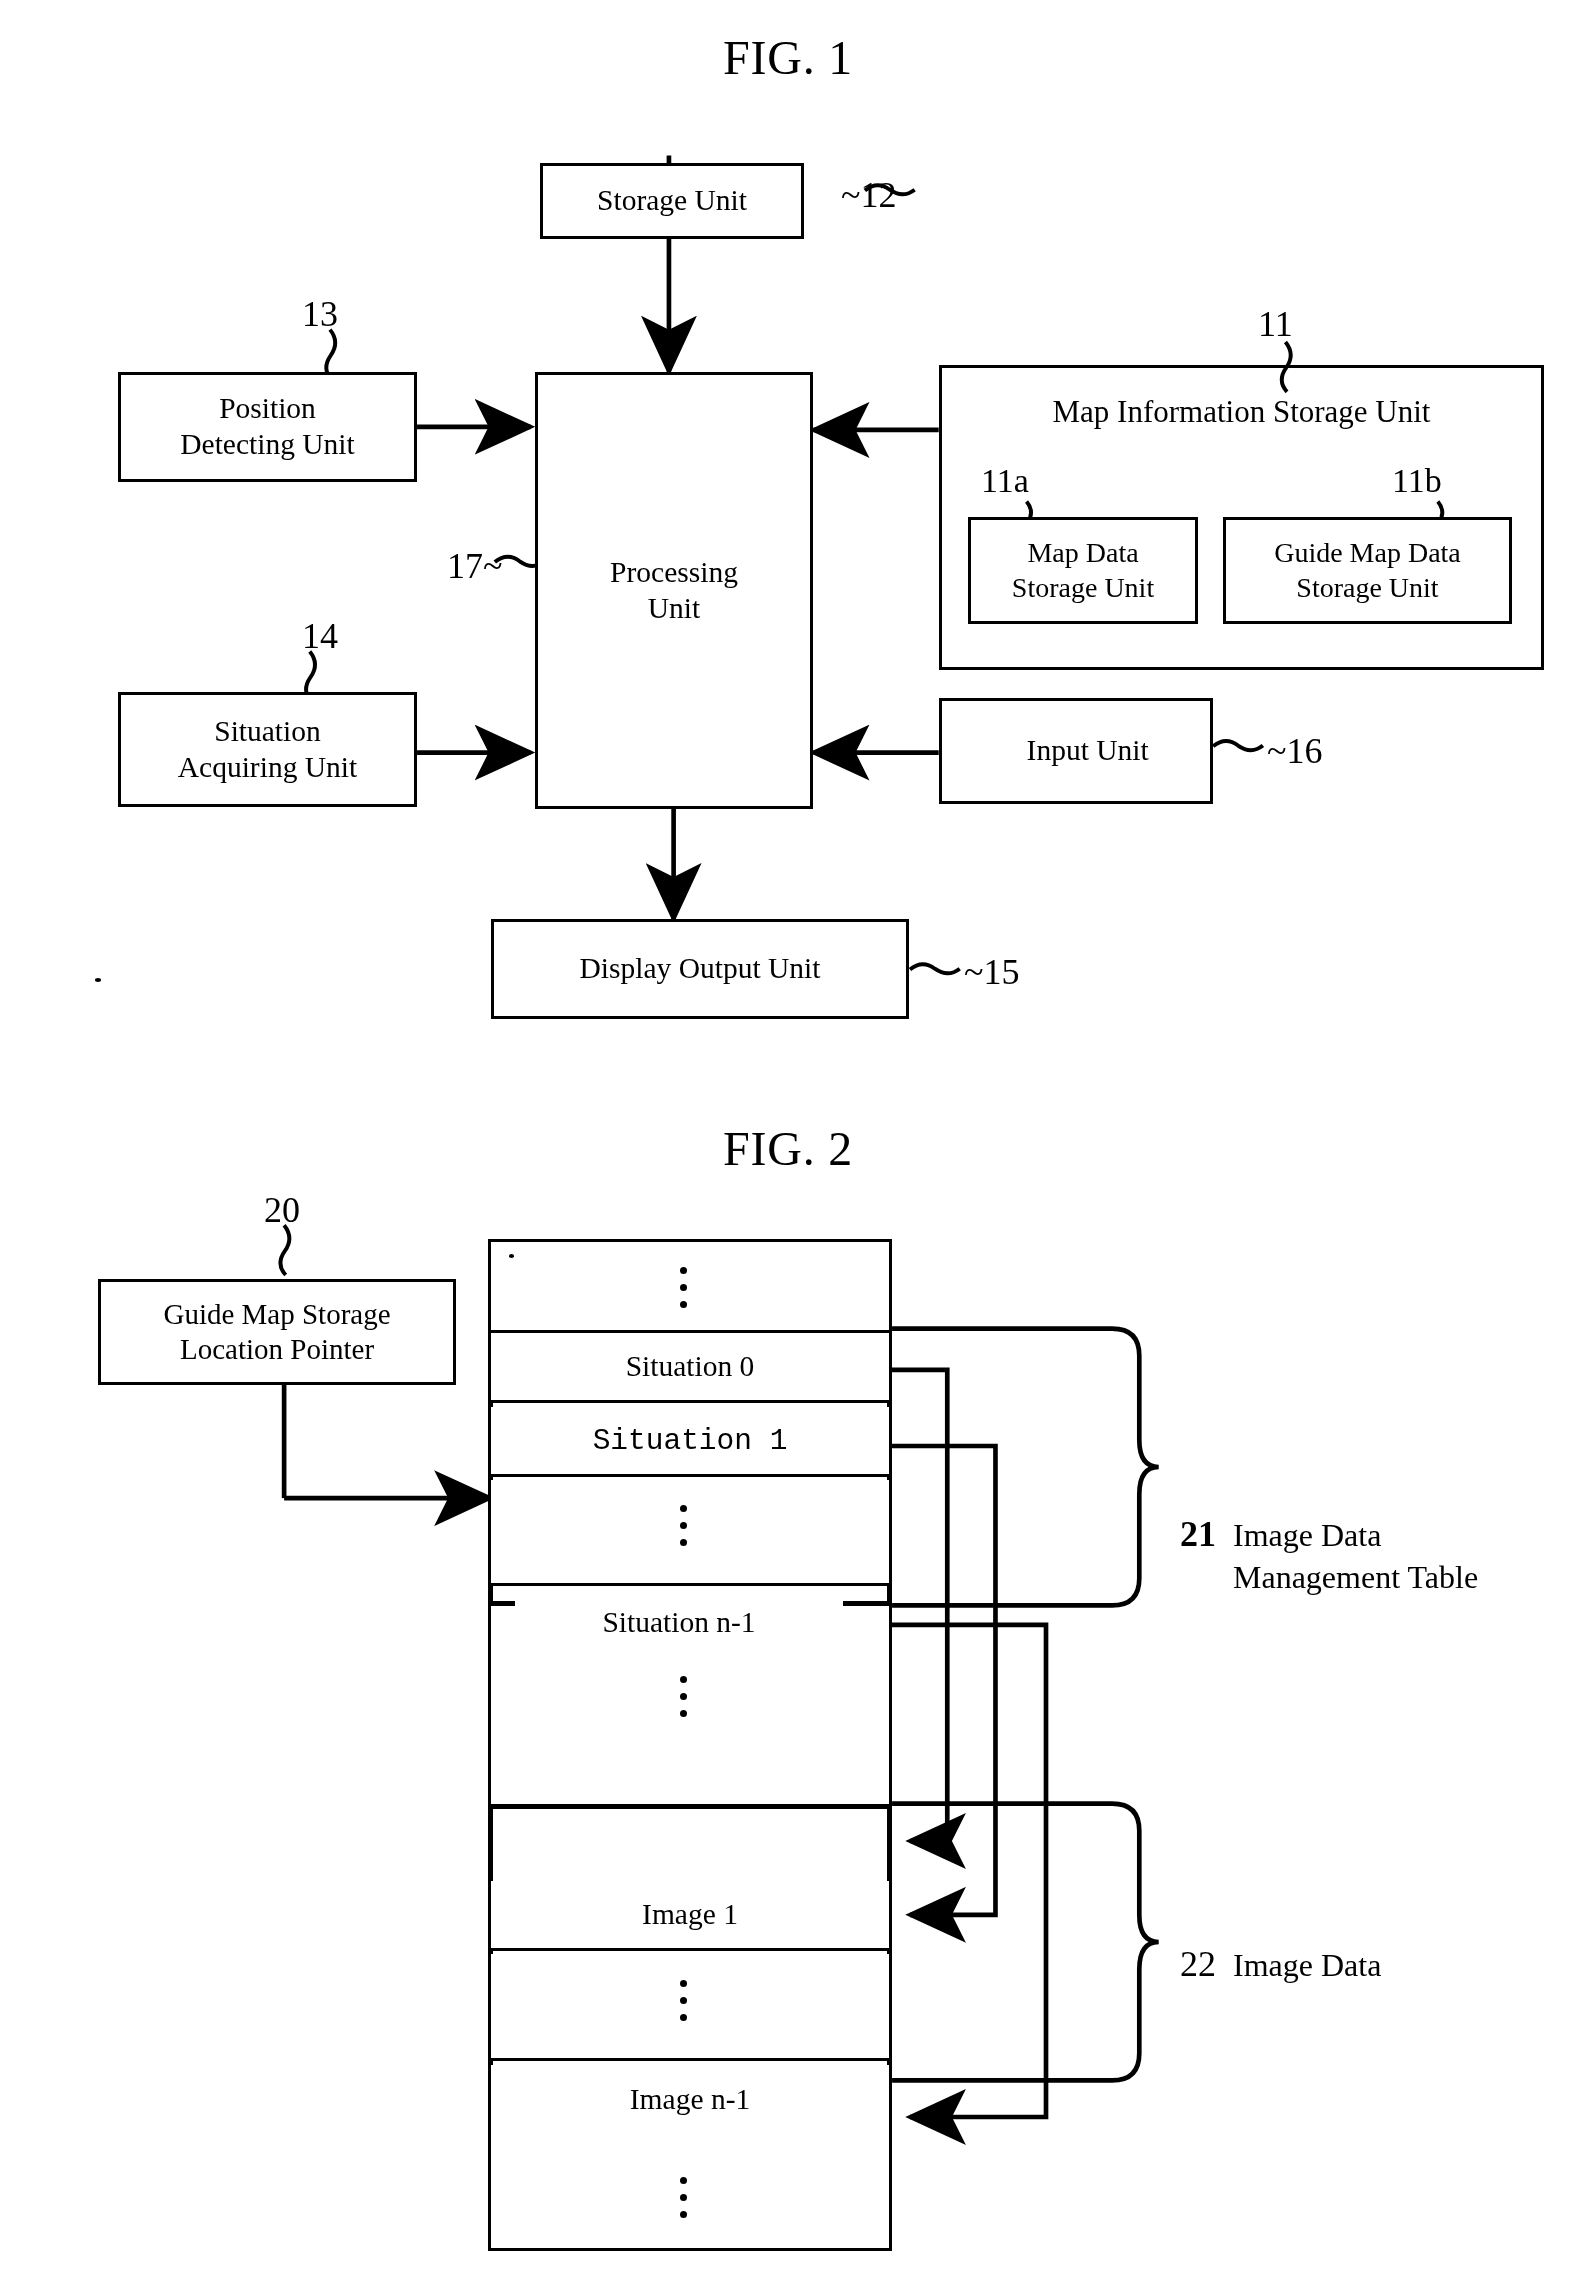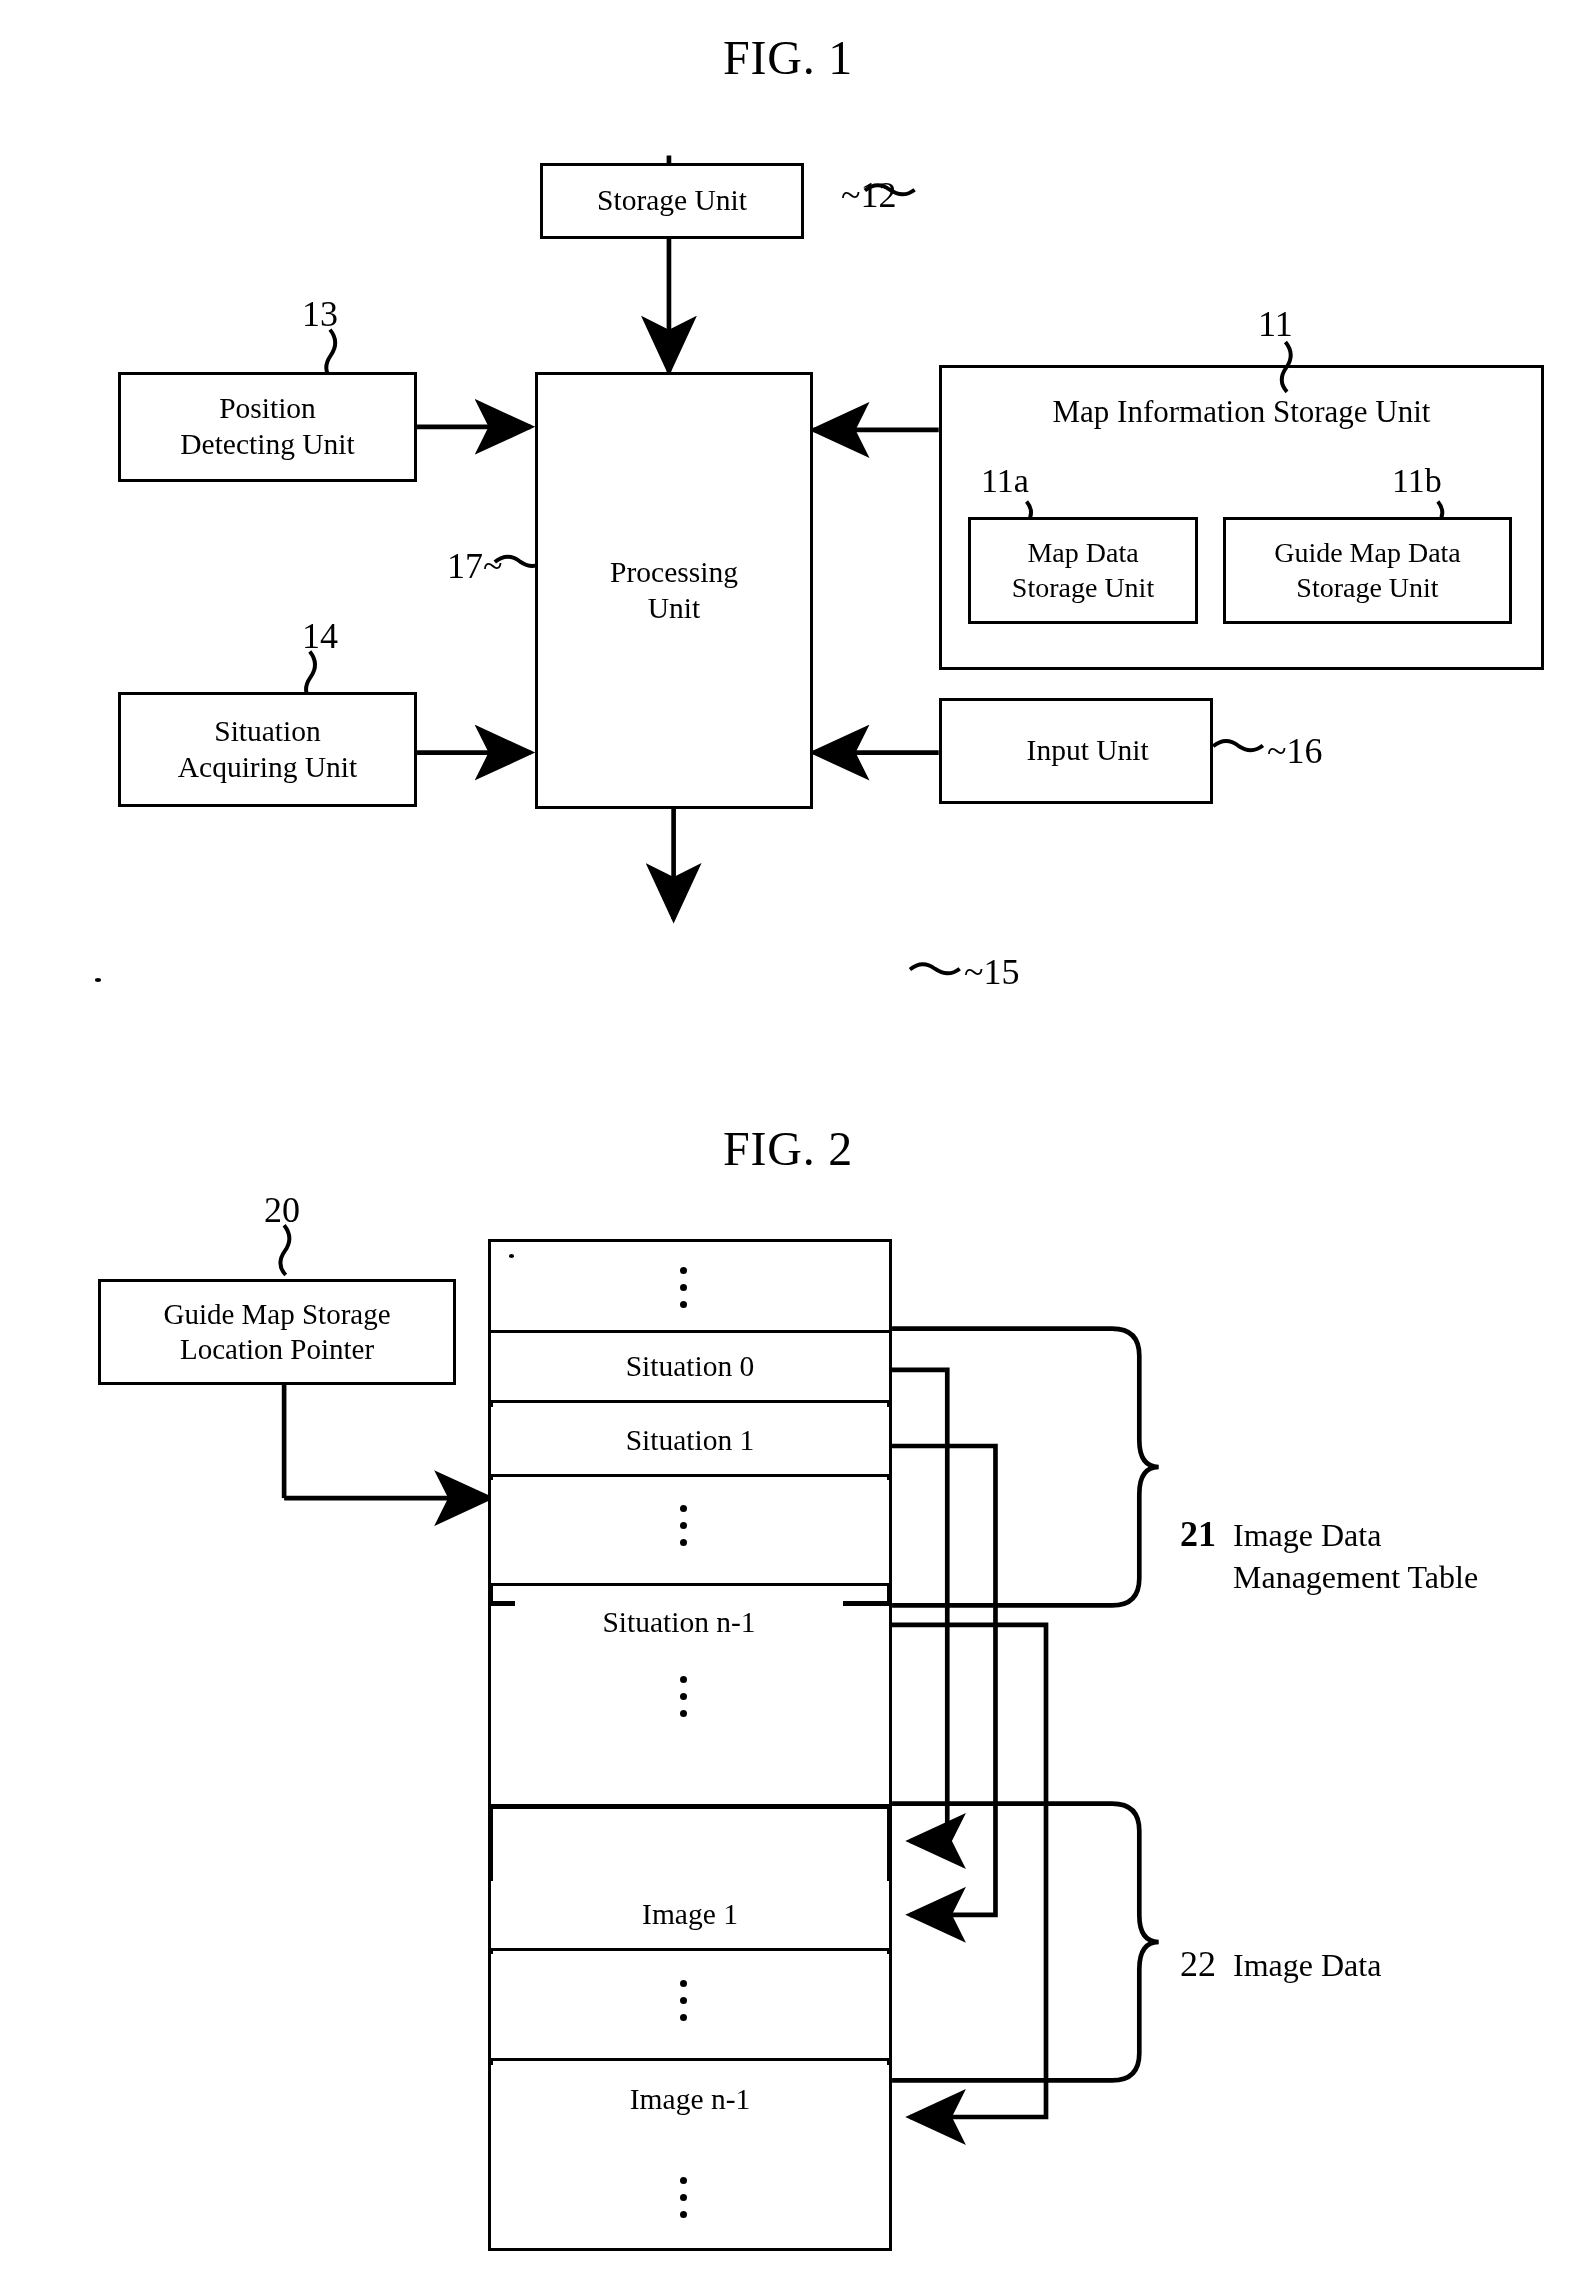--- a/index.html
+++ b/index.html
@@ -200,20 +200,23 @@
   <div class="box inner" style="left:1223px; top:517px; width:289px; height:107px; white-space:pre-line; font-size:28px;">
     <span>Guide Map Data
 Storage Unit</span>
   </div>
 
   <div class="box" style="left:939px; top:698px; width:274px; height:106px;padding-left:28px;">
     <span>Input Unit</span>
   </div>
   <div class="ref" style="left:1267px; top:729px;">~16</div>
 
+  <div class="box" style="left:491px; top:919px; width:418px; height:100px;">
+    <span>Display Output Unit</span>
+  </div>
   <div class="ref" style="left:964px; top:950px;">~15</div>
 
   <div class="fig-title" style="left:723px; top:1121px;">FIG. 2</div>
 
   <div class="ref" style="left:264px; top:1188px;">20</div>
 
   <div class="box" style="left:98px; top:1279px; width:358px; height:106px; white-space:pre-line; font-size:29px;">
     <span>Guide Map Storage
 Location Pointer</span>
   </div>
@@ -227,21 +230,21 @@
       <i></i>
   </div>
 
   <div style="position:absolute; left:488px; top:1330px; width:404px; height:276px;
               box-sizing:border-box; border:5.4px solid #000; background:#fff;"></div>
 
   <div class="row" style="left:491px; top:1333px; width:398px; height:70px; border-bottom:3.9px solid #000;">
     <span>Situation 0</span>
   </div>
 
-  <div class="row" style="left:491px; top:1407px; width:398px; height:70px; border-bottom:3.1px solid #000;">
+  <div class="row" style="left:491px; top:1407px; width:398px; height:70px; border-bottom:3.1px solid #000;font-family:Liberation Mono, monospace;">
     <span>Situation 1</span>
   </div>
 
   <div class="row" style="left:491px; top:1480px; width:398px; height:106px; border-bottom:3.1px solid #000;"></div>
   <div class="vdots" style="left:680px; top:1505px;">
     <i></i>
       <i></i>
       <i></i>
   </div>
 

